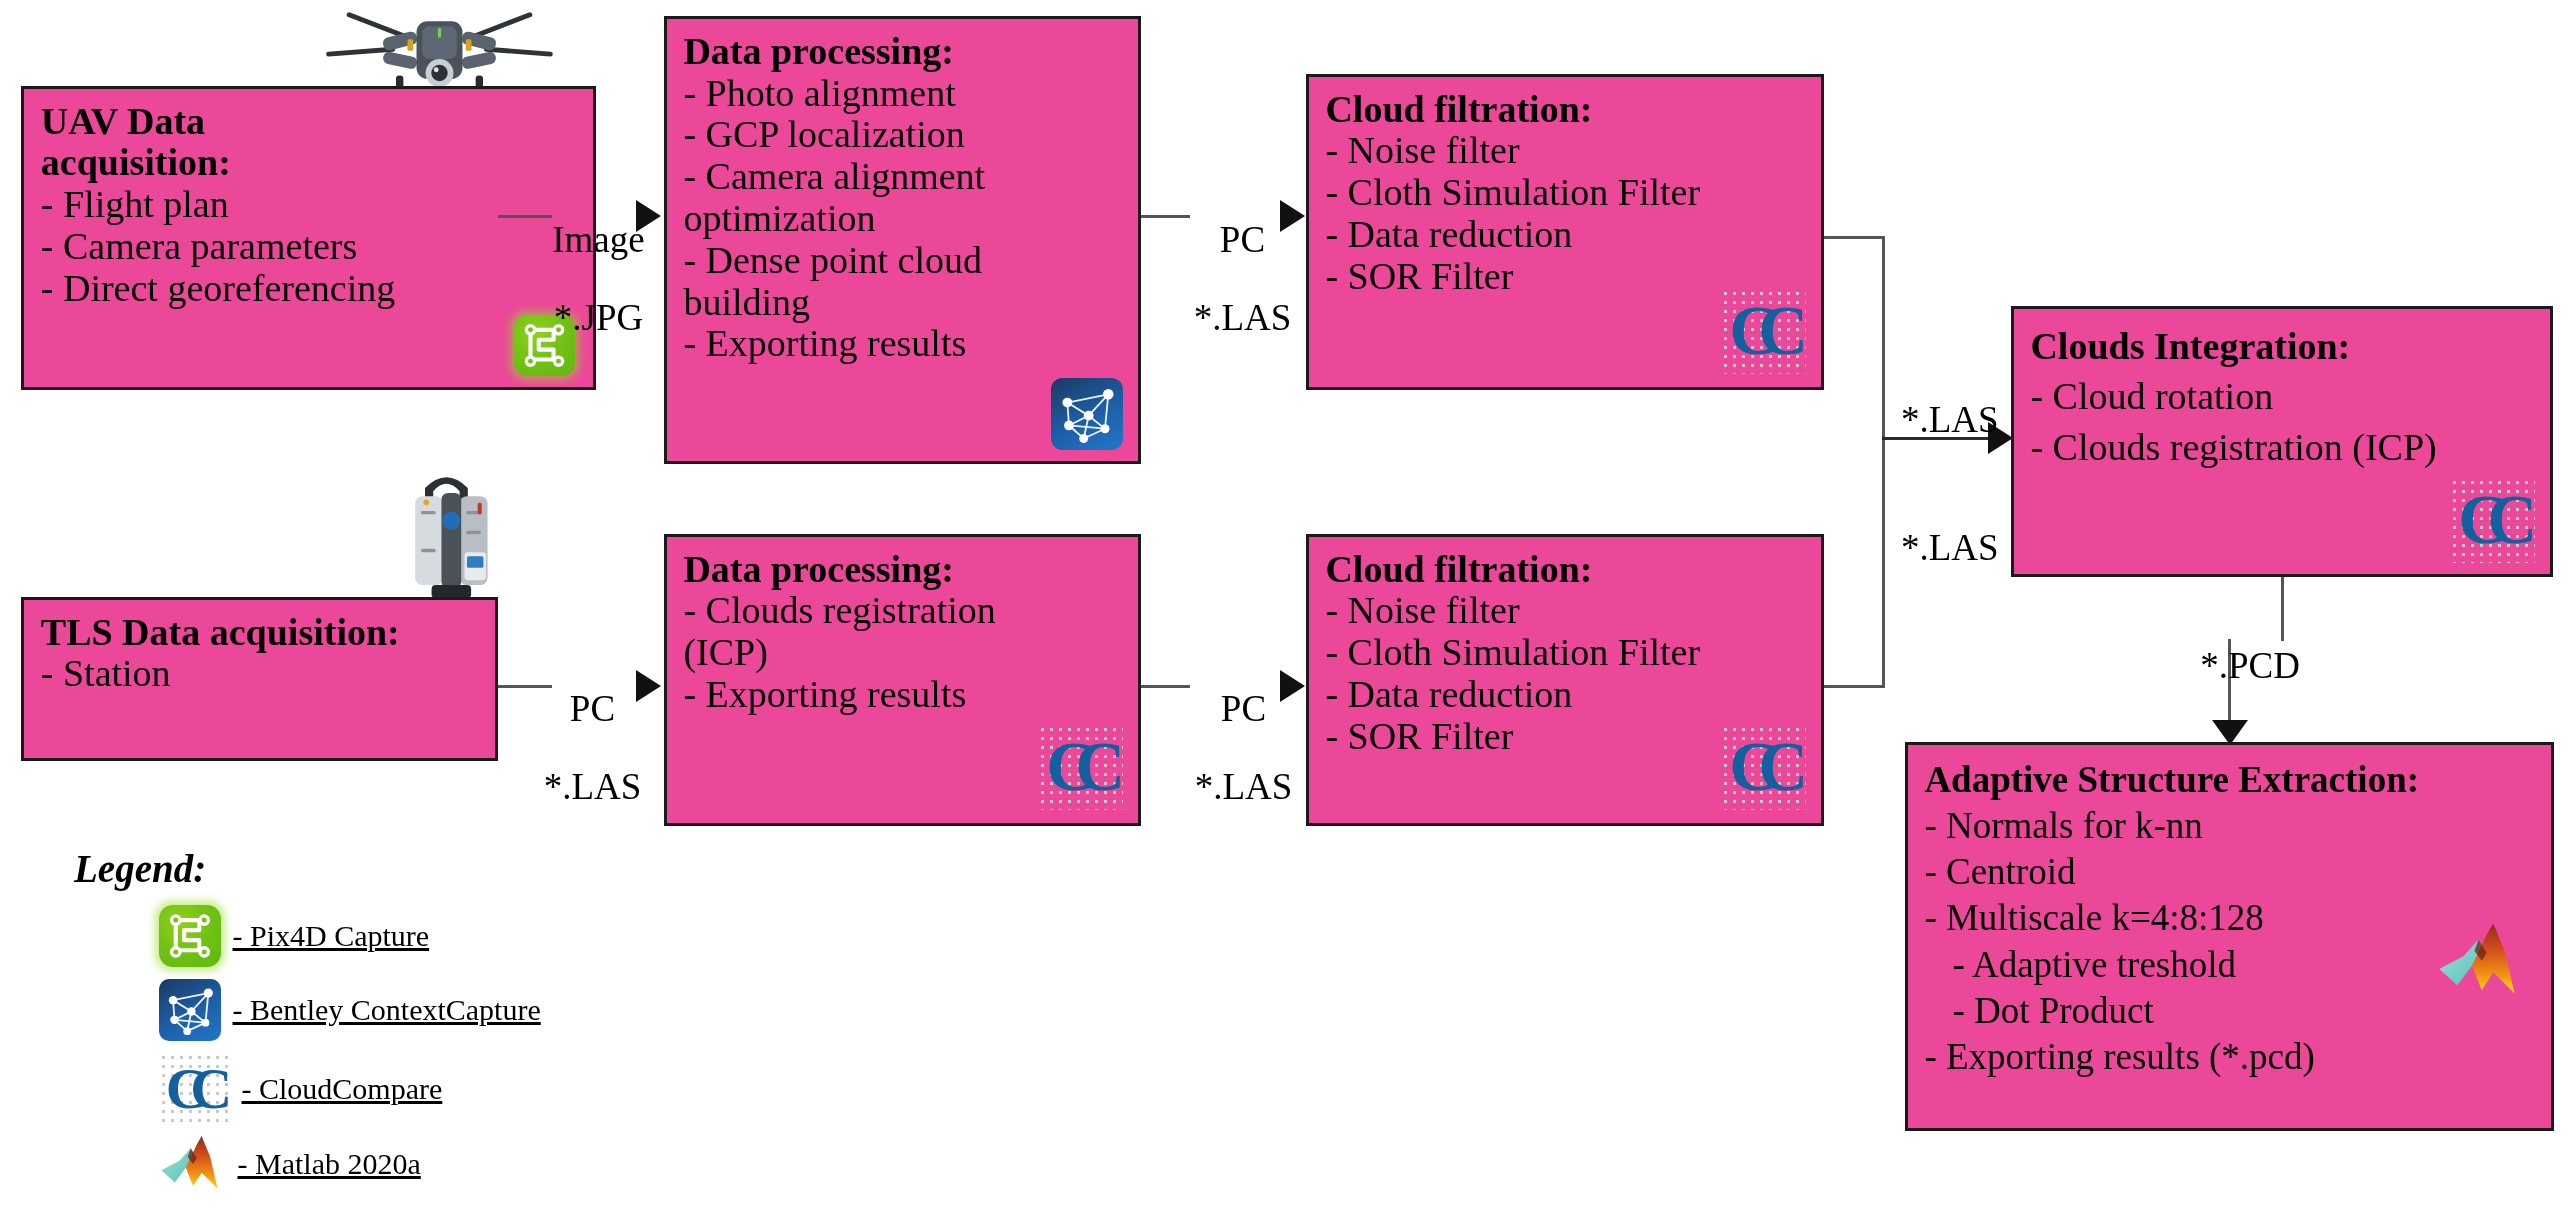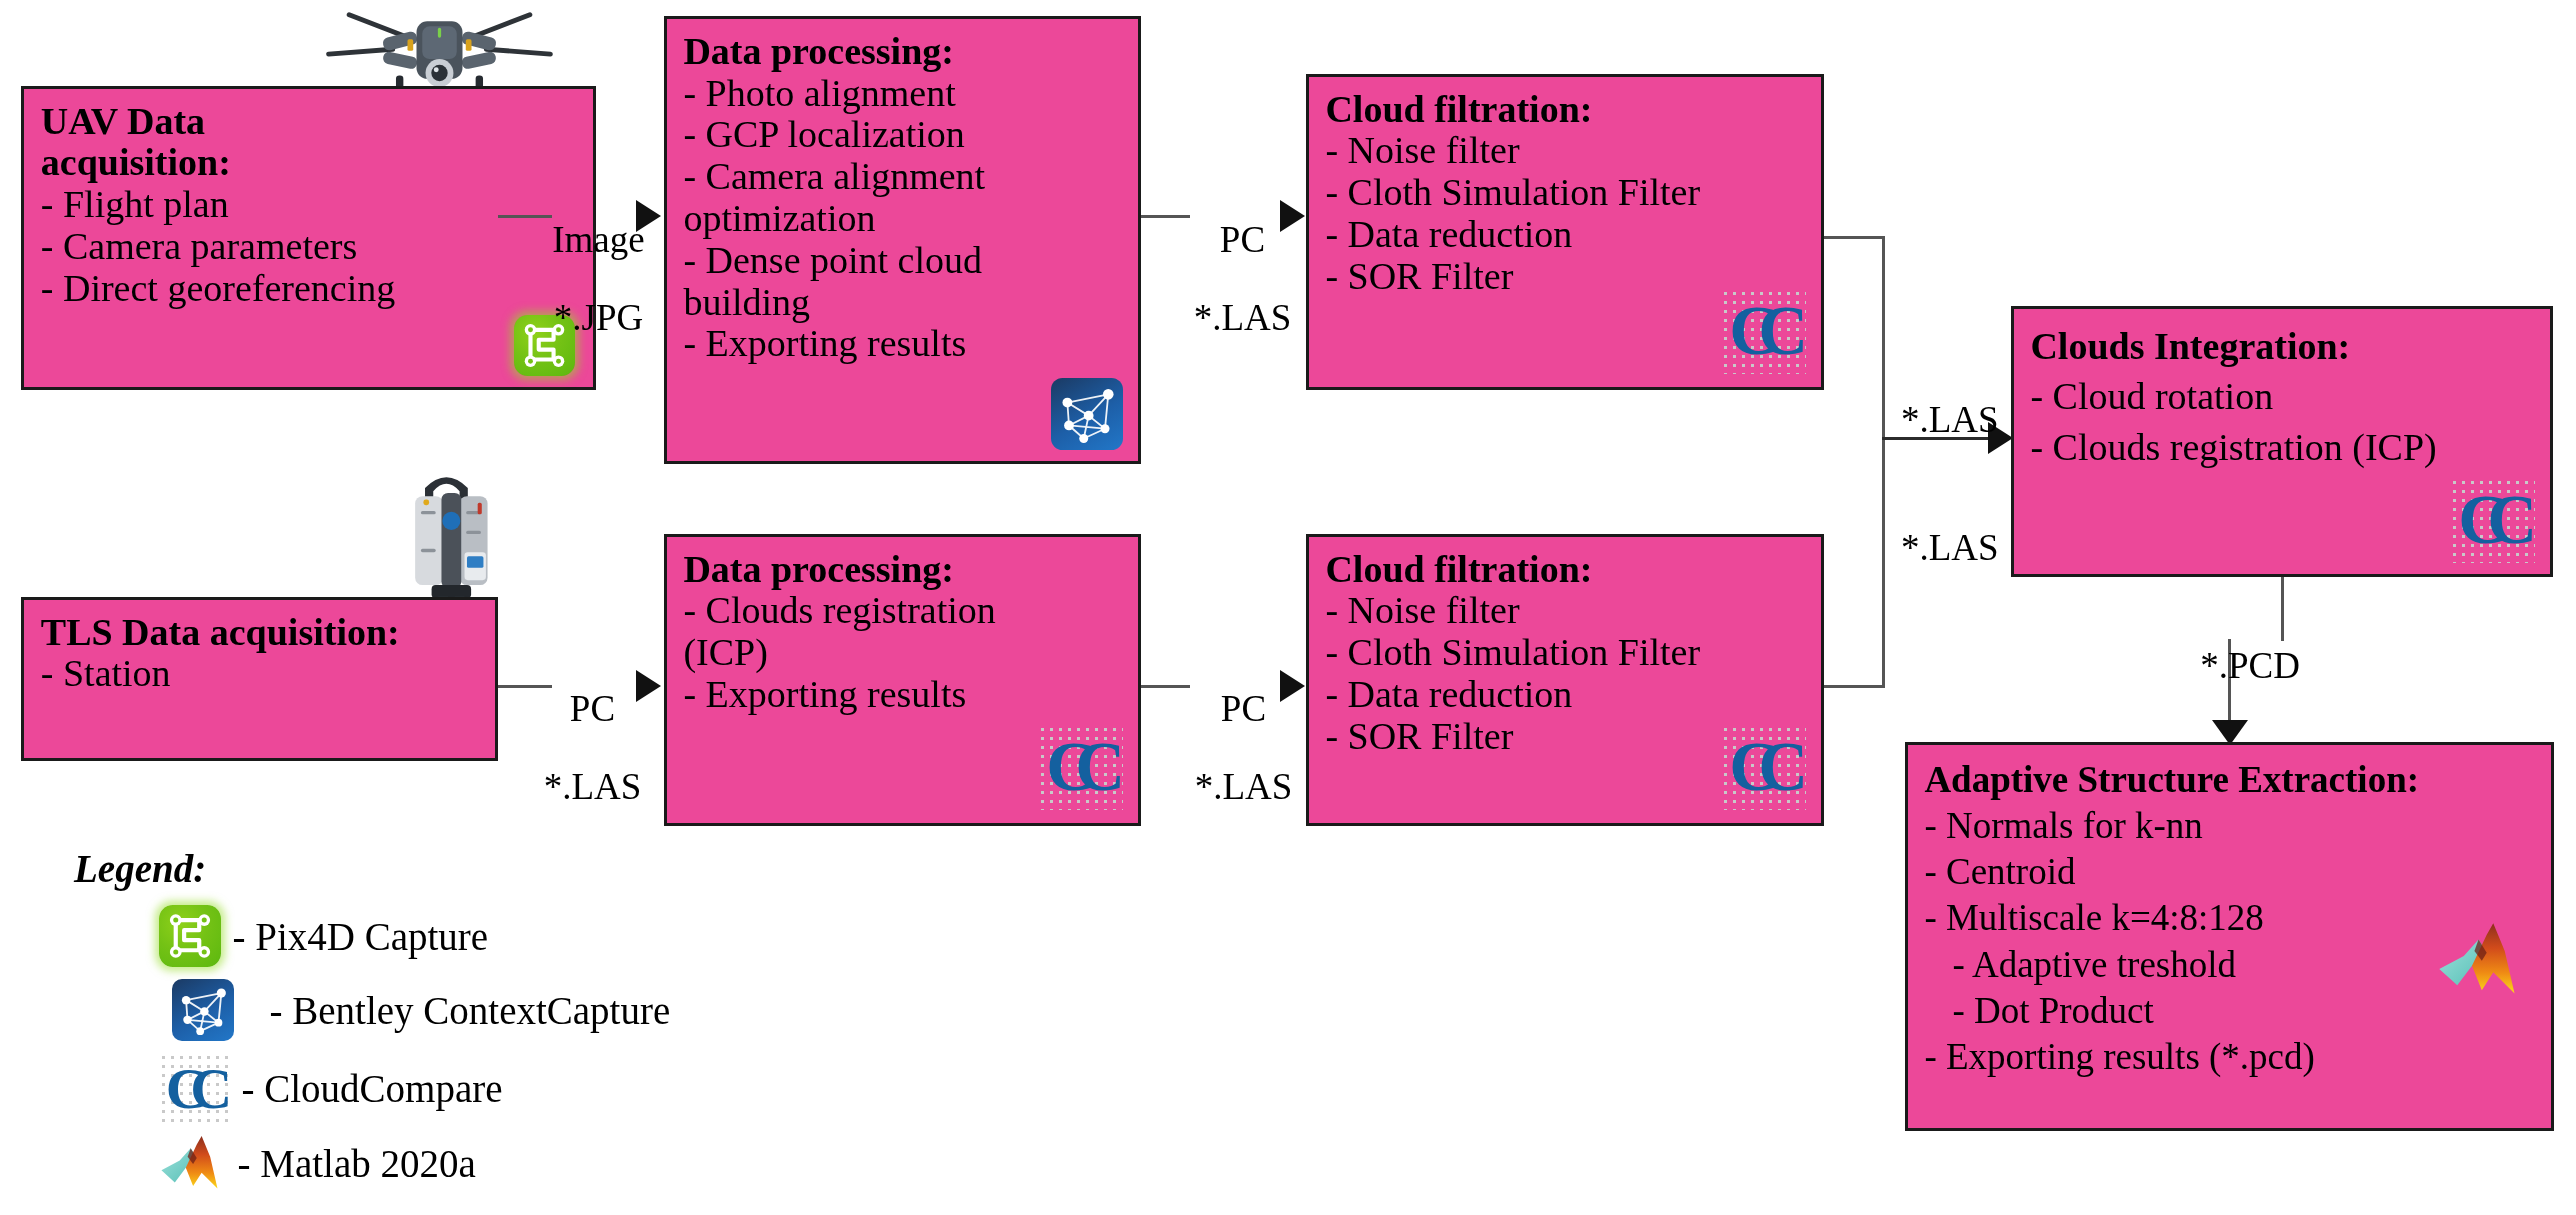--- a/index.html
+++ b/index.html
@@ -45,21 +45,21 @@
       background-size:9px 9px;}
   .cc .ccglyph{position:absolute;left:0;top:0;width:100%;height:100%;
       font-family:"Liberation Serif",serif;font-weight:bold;color:#14609f;
       display:flex;align-items:center;justify-content:center;letter-spacing:-0.30em;
       text-indent:-0.15em;}
 
   
   .legend{position:absolute;}
   .legend-title{position:absolute;font-size:39px;font-weight:bold;font-style:italic;}
   .legend-row{position:absolute;display:flex;align-items:center;}
-  .legend-row .lbl{font-size:39px;white-space:pre;margin-left:11.5px;}
+  .legend-row .lbl{font-size:30px;white-space:pre;margin-left:11.5px;text-decoration:underline;}
 </style>
 </head>
 <body>
 
 <div class="stage">
 
   <div class="icon" style="left:304px;top:3.3px;width:271px;height:99px;">
     <svg viewBox="0 0 330 120" width="271" height="99">
       <g stroke="#2e3338" stroke-width="6" fill="#3c434b" stroke-linecap="round">
         <path d="M55 14 L122 40"></path>
@@ -330,21 +330,21 @@
             <circle cx="20" cy="18" r="3"></circle>
               <circle cx="54" cy="18" r="3"></circle>
             <circle cx="20" cy="56" r="3"></circle>
               <circle cx="54" cy="56" r="3"></circle>
           </g>
         </svg>
       </span>
       <span class="lbl">- Pix4D Capture</span>
     </div>
 
-    <div class="legend-row" style="left:98px;top:133px;gap:24px;">
+    <div class="legend-row" style="left:85px;top:133px;">
       <span class="icon bentley" style="position:relative;display:inline-block;width:62px;height:62px;">
         <svg viewBox="0 0 88 88" width="62" height="62">
           <g stroke="#ffffff" stroke-width="2.6" opacity=".92">
             <path d="M20 30 L70 20 M20 30 L46 46 M20 30 L22 58 M70 20 L46 46 M70 20 L66 62
                      M46 46 L22 58 M46 46 L66 62 M22 58 L40 74 M66 62 L40 74 M46 46 L40 74
                      M22 58 L66 62"></path>
           </g>
           <g fill="#ffffff">
             <circle cx="20" cy="30" r="6"></circle>
               <circle cx="70" cy="20" r="6.5"></circle>

